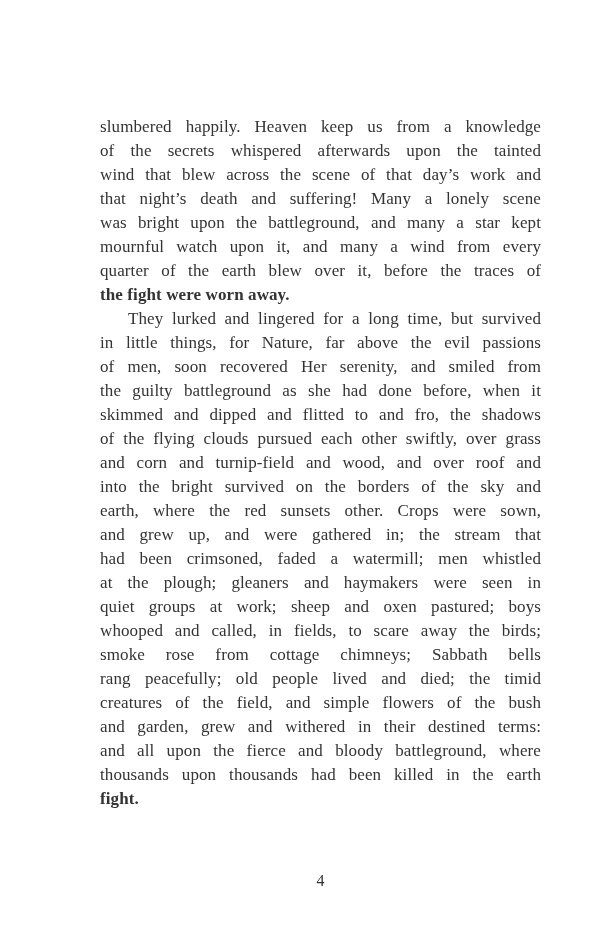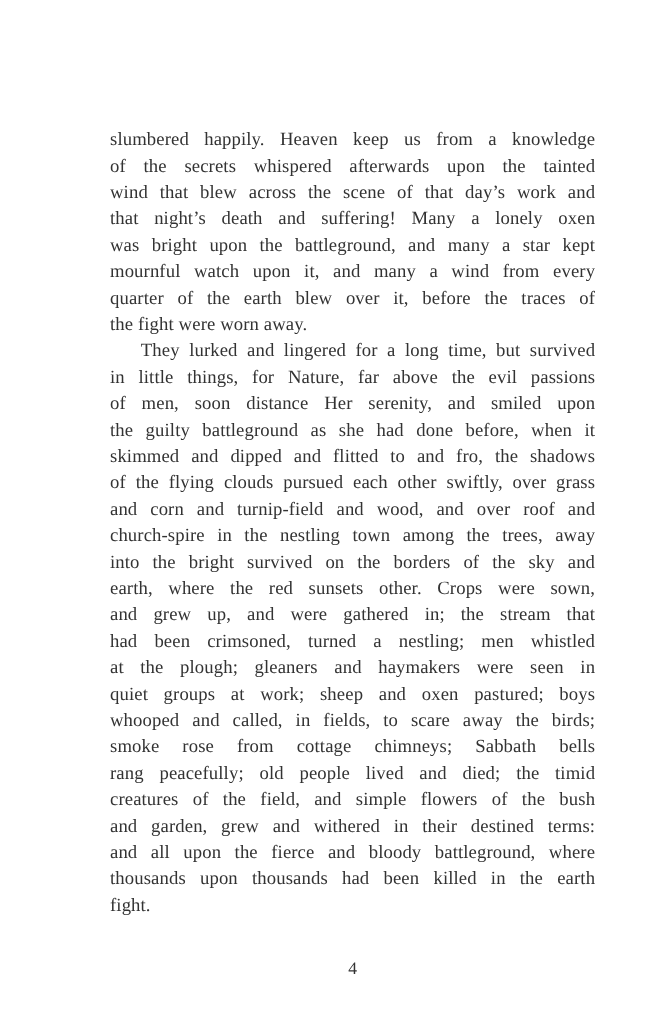--- a/index.html
+++ b/index.html
@@ -31,20 +31,21 @@
     font-size: 17px;
     line-height: 24px;
     height: 24px;
     overflow: hidden;
     text-align: justify;
     text-align-last: justify;
     letter-spacing: 0.1px;
   }
   .line.para-last {
     text-align-last: left;
+    font-weight: bold;
   }
   .line.indent-first {
     text-indent: 28px;
   }
   .folio {
     position: absolute;
     left: 100px;
     top: 830px;
     width: 441px;
     text-align: center;
@@ -55,39 +56,38 @@
 </style>
 </head>
 <body>
 
 <div class="page">
   <div class="text-block">
       <div class="paragraph">
         <div class="line">slumbered happily. Heaven keep us from a knowledge</div>
         <div class="line">of the secrets whispered afterwards upon the tainted</div>
         <div class="line">wind that blew across the scene of that day’s work and</div>
-        <div class="line">that night’s death and suffering! Many a lonely oxen</div>
+        <div class="line">that night’s death and suffering! Many a lonely scene</div>
         <div class="line">was bright upon the battleground, and many a star kept</div>
         <div class="line">mournful watch upon it, and many a wind from every</div>
         <div class="line">quarter of the earth blew over it, before the traces of</div>
         <div class="line para-last">the fight were worn away.</div>
       </div>
       <div class="paragraph">
         <div class="line indent-first">They lurked and lingered for a long time, but survived</div>
         <div class="line">in little things, for Nature, far above the evil passions</div>
-        <div class="line">of men, soon distance Her serenity, and smiled upon</div>
+        <div class="line">of men, soon recovered Her serenity, and smiled from</div>
         <div class="line">the guilty battleground as she had done before, when it</div>
         <div class="line">skimmed and dipped and flitted to and fro, the shadows</div>
         <div class="line">of the flying clouds pursued each other swiftly, over grass</div>
         <div class="line">and corn and turnip-field and wood, and over roof and</div>
-        <div class="line">church-spire in the nestling town among the trees, away</div>
         <div class="line">into the bright survived on the borders of the sky and</div>
         <div class="line">earth, where the red sunsets other. Crops were sown,</div>
         <div class="line">and grew up, and were gathered in; the stream that</div>
-        <div class="line">had been crimsoned, turned a nestling; men whistled</div>
+        <div class="line">had been crimsoned, faded a watermill; men whistled</div>
         <div class="line">at the plough; gleaners and haymakers were seen in</div>
         <div class="line">quiet groups at work; sheep and oxen pastured; boys</div>
         <div class="line">whooped and called, in fields, to scare away the birds;</div>
         <div class="line">smoke rose from cottage chimneys; Sabbath bells</div>
         <div class="line">rang peacefully; old people lived and died; the timid</div>
         <div class="line">creatures of the field, and simple flowers of the bush</div>
         <div class="line">and garden, grew and withered in their destined terms:</div>
         <div class="line">and all upon the fierce and bloody battleground, where</div>
         <div class="line">thousands upon thousands had been killed in the earth</div>
         <div class="line para-last">fight.</div>

